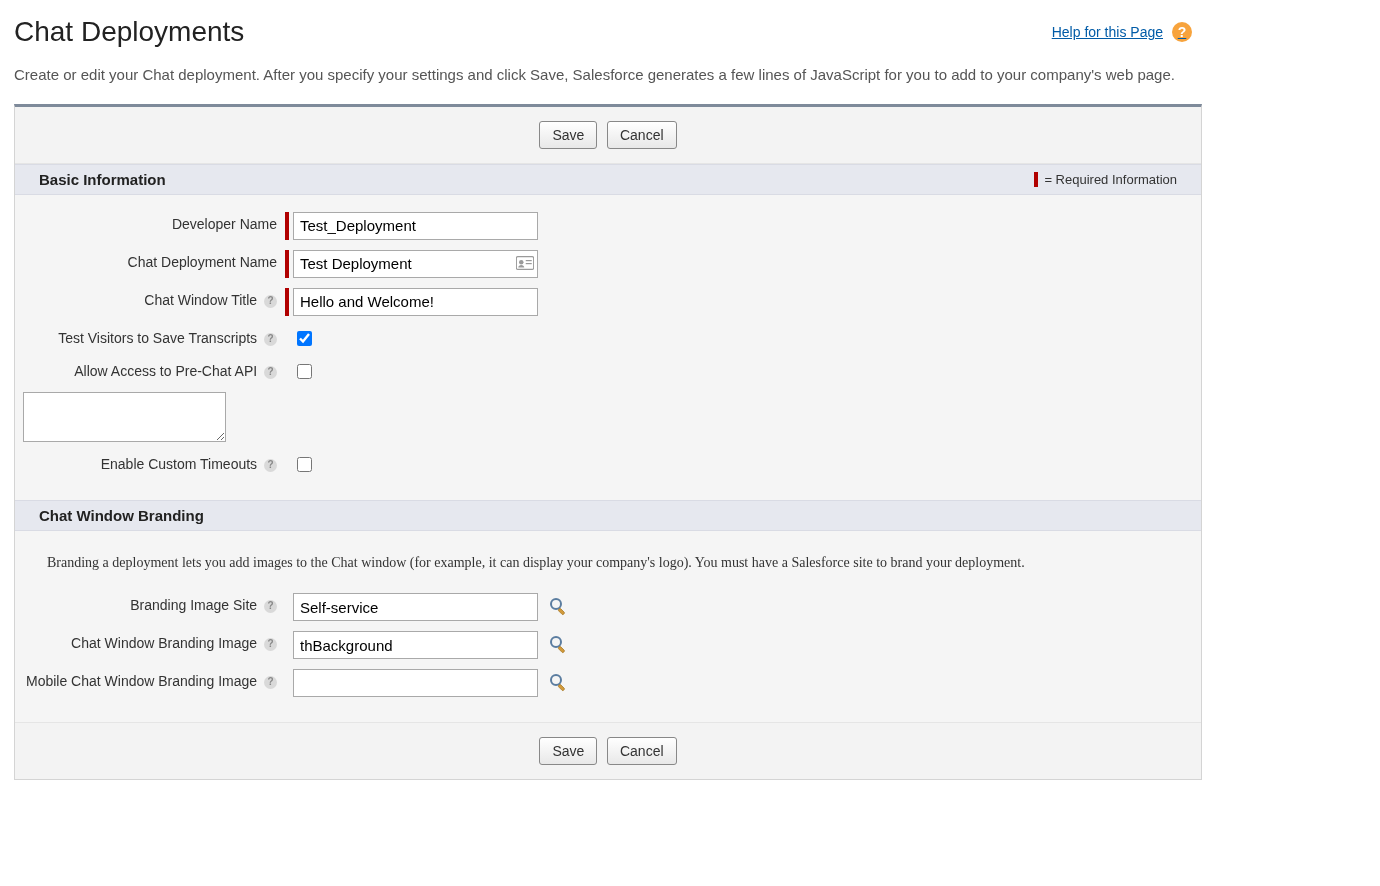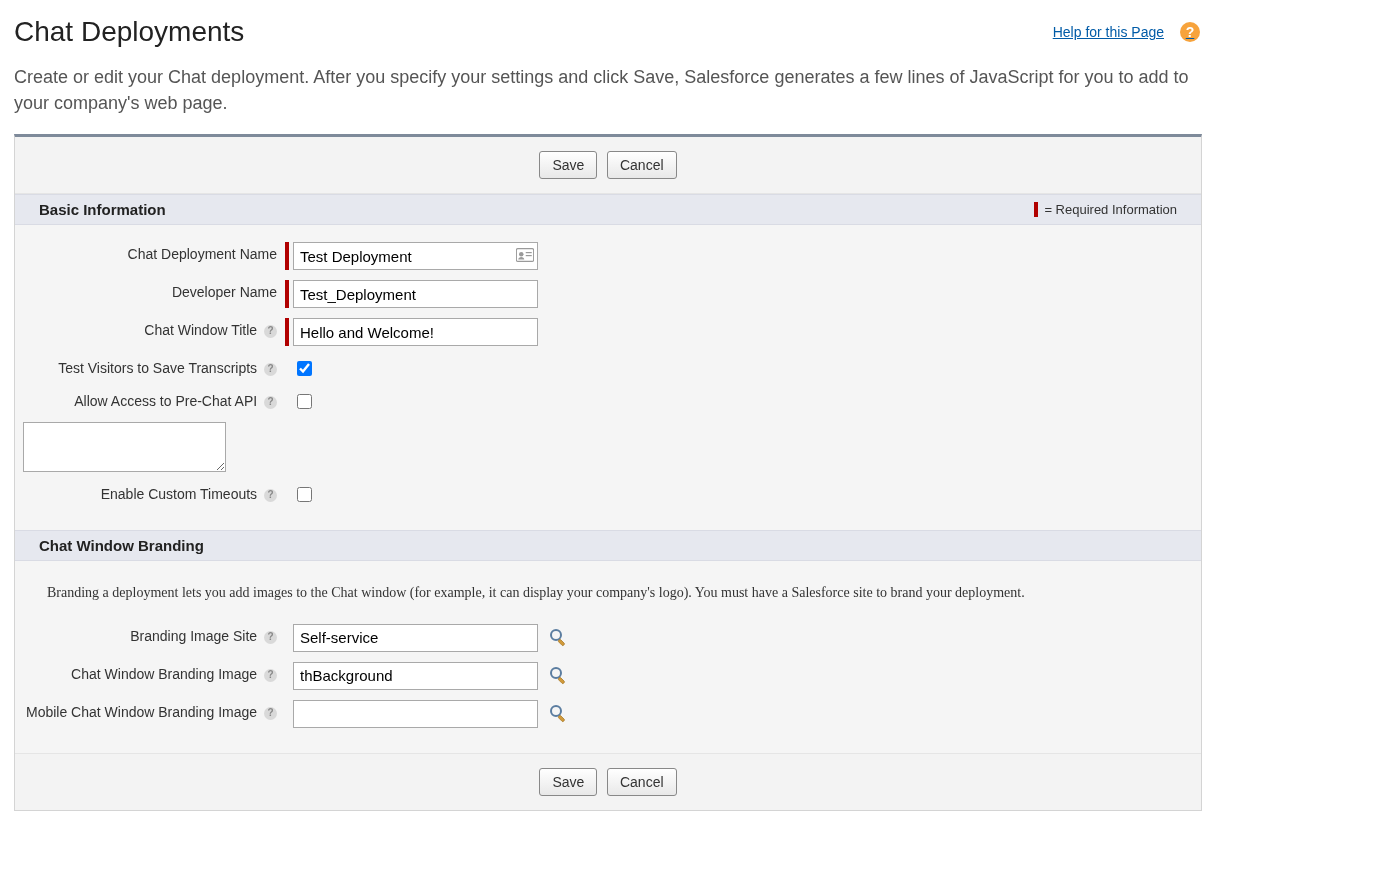--- a/index.html
+++ b/index.html
@@ -11,29 +11,29 @@
     background: #fff;
   }
   .page { padding: 12px 14px; width: 1216px; }
   .header-row {
     display: flex; justify-content: space-between; align-items: flex-start;
   }
   h1.page-title {
     font-size: 28px; font-weight: 400; margin: 4px 0 10px 0; color: #222;
   }
   .help-link {
-    color: #015ba7; font-size: 14px; display: flex; align-items: center; gap: 16px;
-    margin-top: 10px; margin-right: 2px; justify-content: center;
+    color: #015ba7; font-size: 14px; display: flex; align-items: center; gap: 9px;
+    margin-top: 10px; margin-right: 10px; justify-content: center;
   }
   .help-icon {
     display: inline-flex; align-items: center; justify-content: center;
     width: 20px; height: 20px; border-radius: 50%;
     background: #f7a33c; color: #fff; font-weight: bold; font-size: 14px;
   }
-  .intro { font-size: 18px; color: #555; margin: 6px 0 18px 0; line-height: 1.45; }
+  .intro { font-size: 15px; color: #555; margin: 6px 0 18px 0; line-height: 1.45; }
 
   .form-card {
     border: 1px solid #d4d4d4;
     border-top: 3px solid #7e8a9a;
     background: #f5f5f5;
   }
   .button-bar {
     text-align: center;
     padding: 14px 0;
     background: #f3f3f3;
@@ -127,45 +127,45 @@
       <span>Basic Information</span>
       <span class="req-info">
         <span class="req-bar-small"></span>
         <span>= Required Information</span>
       </span>
     </div>
 
     <div class="section-body">
 
       <div class="form-row">
+        <div class="form-label">Developer Name</div>
+        <div class="form-control">
+          <span class="req-bar"></span>
+          <input type="text" class="txt" value="Test_Deployment" style="">
+        </div>
+      </div>
+
+      <div class="form-row">
         <div class="form-label">Chat Deployment Name</div>
         <div class="form-control">
           <span class="req-bar"></span>
           <input type="text" class="txt" style="padding-right: 28px;" value="Test Deployment">
           <span class="contact-icon">
             <svg viewBox="0 0 24 18" width="18" height="14">
                 <rect x="0.5" y="0.5" width="23" height="17" rx="2" fill="none" stroke="#9a9a9a" stroke-width="1.5"></rect>
                 <circle cx="7" cy="8" r="3" fill="#9a9a9a"></circle>
                 <path d="M3 15c0-2 2-3.5 4-3.5s4 1.5 4 3.5" fill="#9a9a9a"></path>
                 <rect x="13" y="5" width="8" height="1.6" fill="#9a9a9a"></rect>
                 <rect x="13" y="9" width="8" height="1.6" fill="#9a9a9a"></rect>
               </svg>
           </span>
         </div>
       </div>
 
       <div class="form-row">
-        <div class="form-label">Developer Name</div>
-        <div class="form-control">
-          <span class="req-bar"></span>
-          <input type="text" class="txt" value="Test_Deployment" style="">
-        </div>
-      </div>
-
-      <div class="form-row">
         <div class="form-label">
           <span>Chat Window Title</span>
           <span class="info-icon">?</span>
         </div>
         <div class="form-control">
           <span class="req-bar"></span>
           <input type="text" class="txt" value="Hello and Welcome!" style="">
         </div>
       </div>
 

